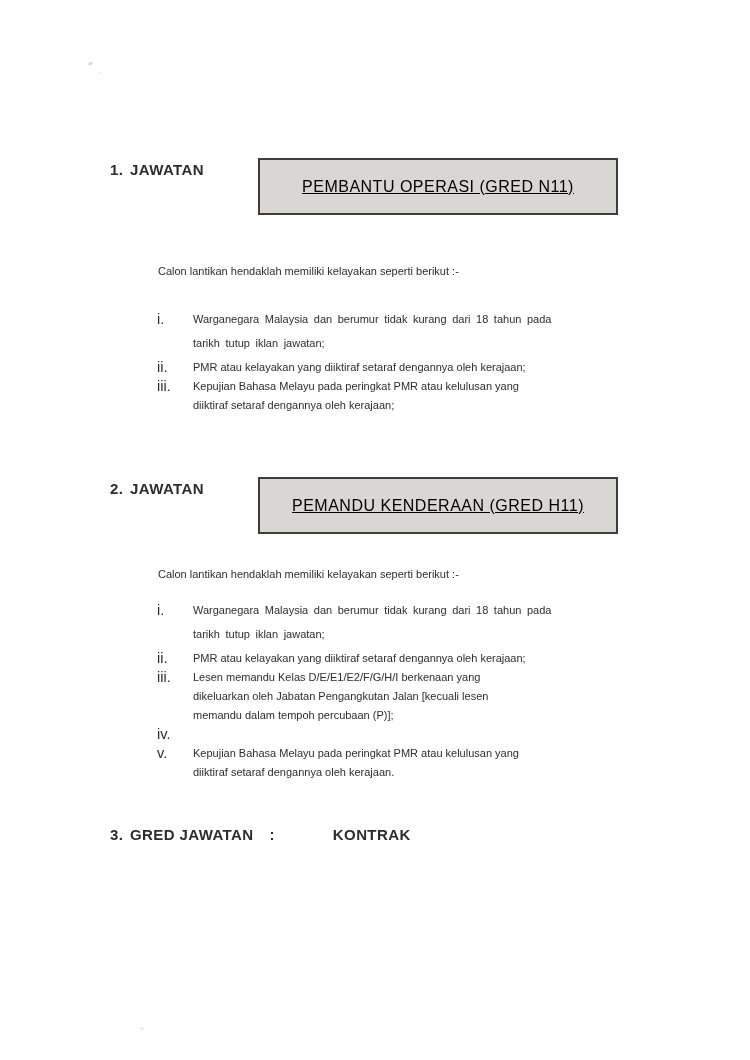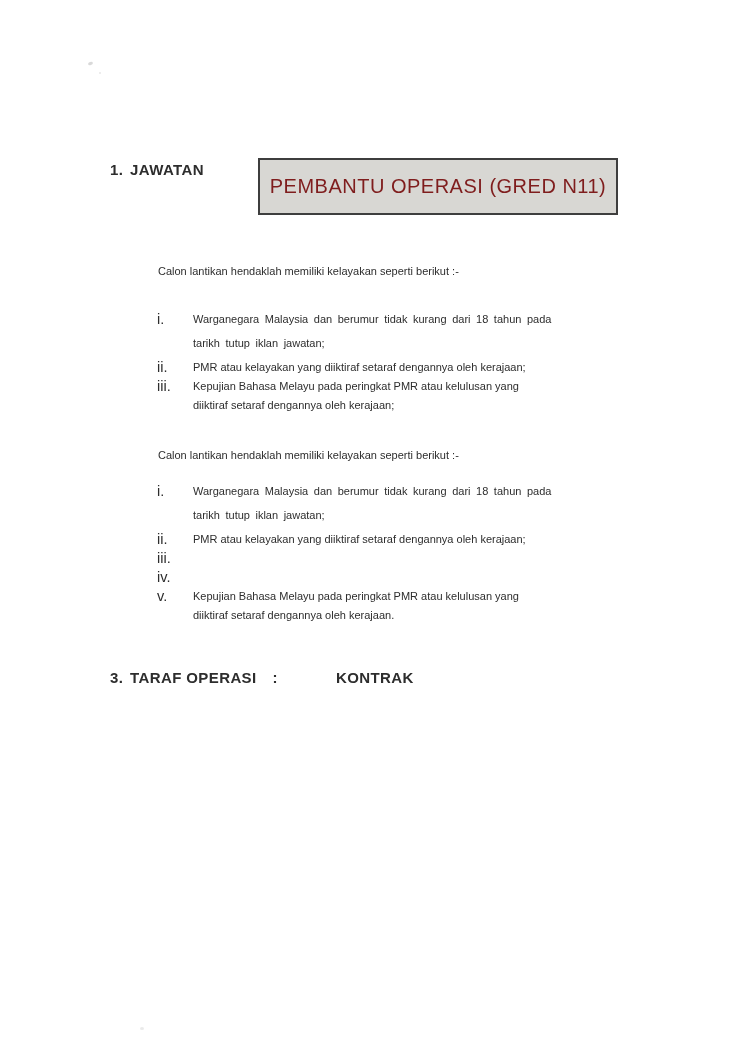--- a/index.html
+++ b/index.html
@@ -48,23 +48,24 @@
     flex: none;
     width: 356px;
     height: 53px;
     border: 2px solid var(--box-border, #3e3e3e);
     background: var(--box-fill, #d8d7d3);
     display: flex;
     align-items: center;
     justify-content: center;
   }
   .job-box-text {
-    font-size: 20px;
+    font-size: 16px;
     letter-spacing: 0.5px;
-    color: #7f1d1d;
+    color: #000000;
+    text-decoration: underline;
   }
 
   .intro {
     margin: 0;
     margin-left: 48px;
     font-size: 11px;
     line-height: 20px;
   }
   .sec1 .intro { margin-top: 46px; }
   .sec2 .intro { margin-top: 30px; }
@@ -133,42 +134,53 @@
       </div>
       <div class="item">
         <span class="marker">iii.</span>
         <span class="item-text">Kepujian Bahasa Melayu pada peringkat PMR atau kelulusan yang
 diiktiraf setaraf dengannya oleh kerajaan;</span>
       </div>
     </div>
   </section>
 
   <section class="jsec sec2">
+    <div class="sec-header">
+      <div class="sec-title">
+        <span class="sec-num">2.</span><span class="sec-label">JAWATAN</span>
+      </div>
+      <div class="job-box">
+        <span class="job-box-text">PEMANDU KENDERAAN (GRED H11)</span>
+      </div>
+    </div>
     <p class="intro">Calon lantikan hendaklah memiliki kelayakan seperti berikut :-</p>
     <div class="items">
       <div class="item tall">
         <span class="marker">i.</span>
         <span class="item-text">Warganegara Malaysia dan berumur tidak kurang dari 18 tahun pada
 tarikh tutup iklan jawatan;</span>
       </div>
       <div class="item">
         <span class="marker">ii.</span>
         <span class="item-text">PMR atau kelayakan yang diiktiraf setaraf dengannya oleh kerajaan;</span>
       </div>
       <div class="item">
         <span class="marker">iii.</span>
+        <span class="item-text">Lesen memandu Kelas D/E/E1/E2/F/G/H/I berkenaan yang
+dikeluarkan oleh Jabatan Pengangkutan Jalan [kecuali lesen
+memandu dalam tempoh percubaan (P)];</span>
       </div>
       <div class="item">
         <span class="marker">iv.</span>
       </div>
       <div class="item">
         <span class="marker">v.</span>
         <span class="item-text">Kepujian Bahasa Melayu pada peringkat PMR atau kelulusan yang
 diiktiraf setaraf dengannya oleh kerajaan.</span>
       </div>
     </div>
   </section>
 
   <div class="footer-row">
-    <span class="sec-num">3.</span><span class="footer-label">TARAF OPERASI</span><span class="footer-colon">:</span><span class="footer-value">KONTRAK</span>
+    <span class="sec-num">3.</span><span class="footer-label">GRED JAWATAN</span><span class="footer-colon">:</span><span class="footer-value">KONTRAK</span>
   </div>
 
 </div>
 
 </body></html>

